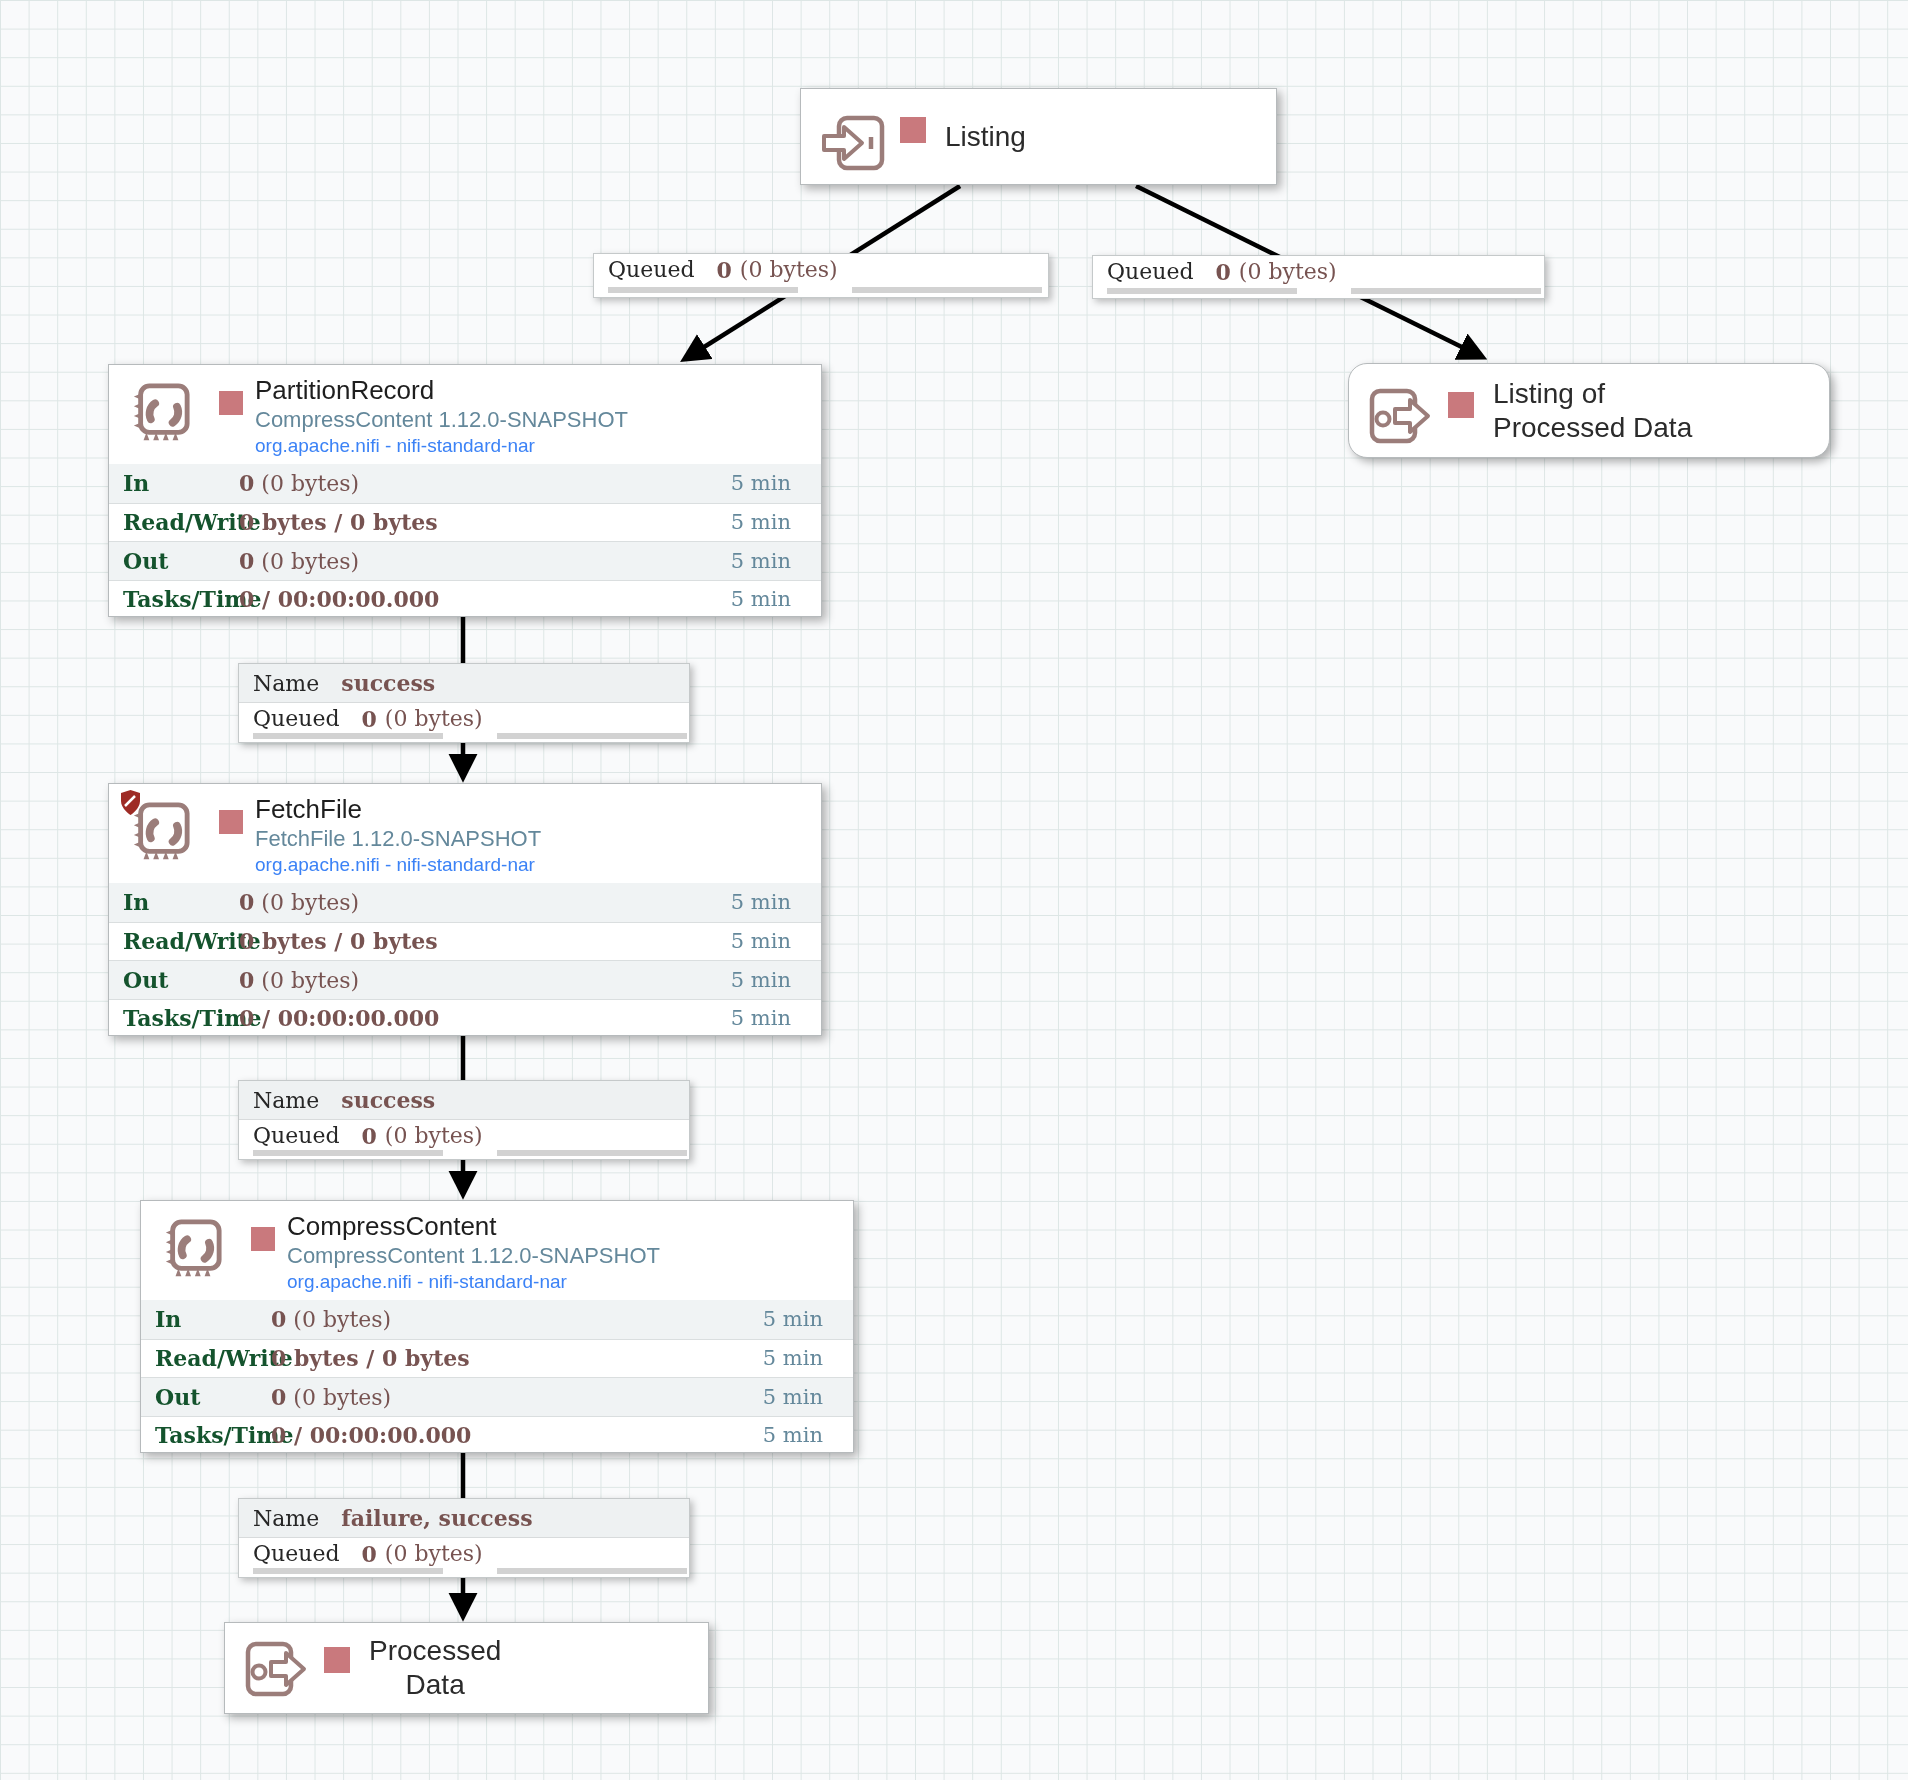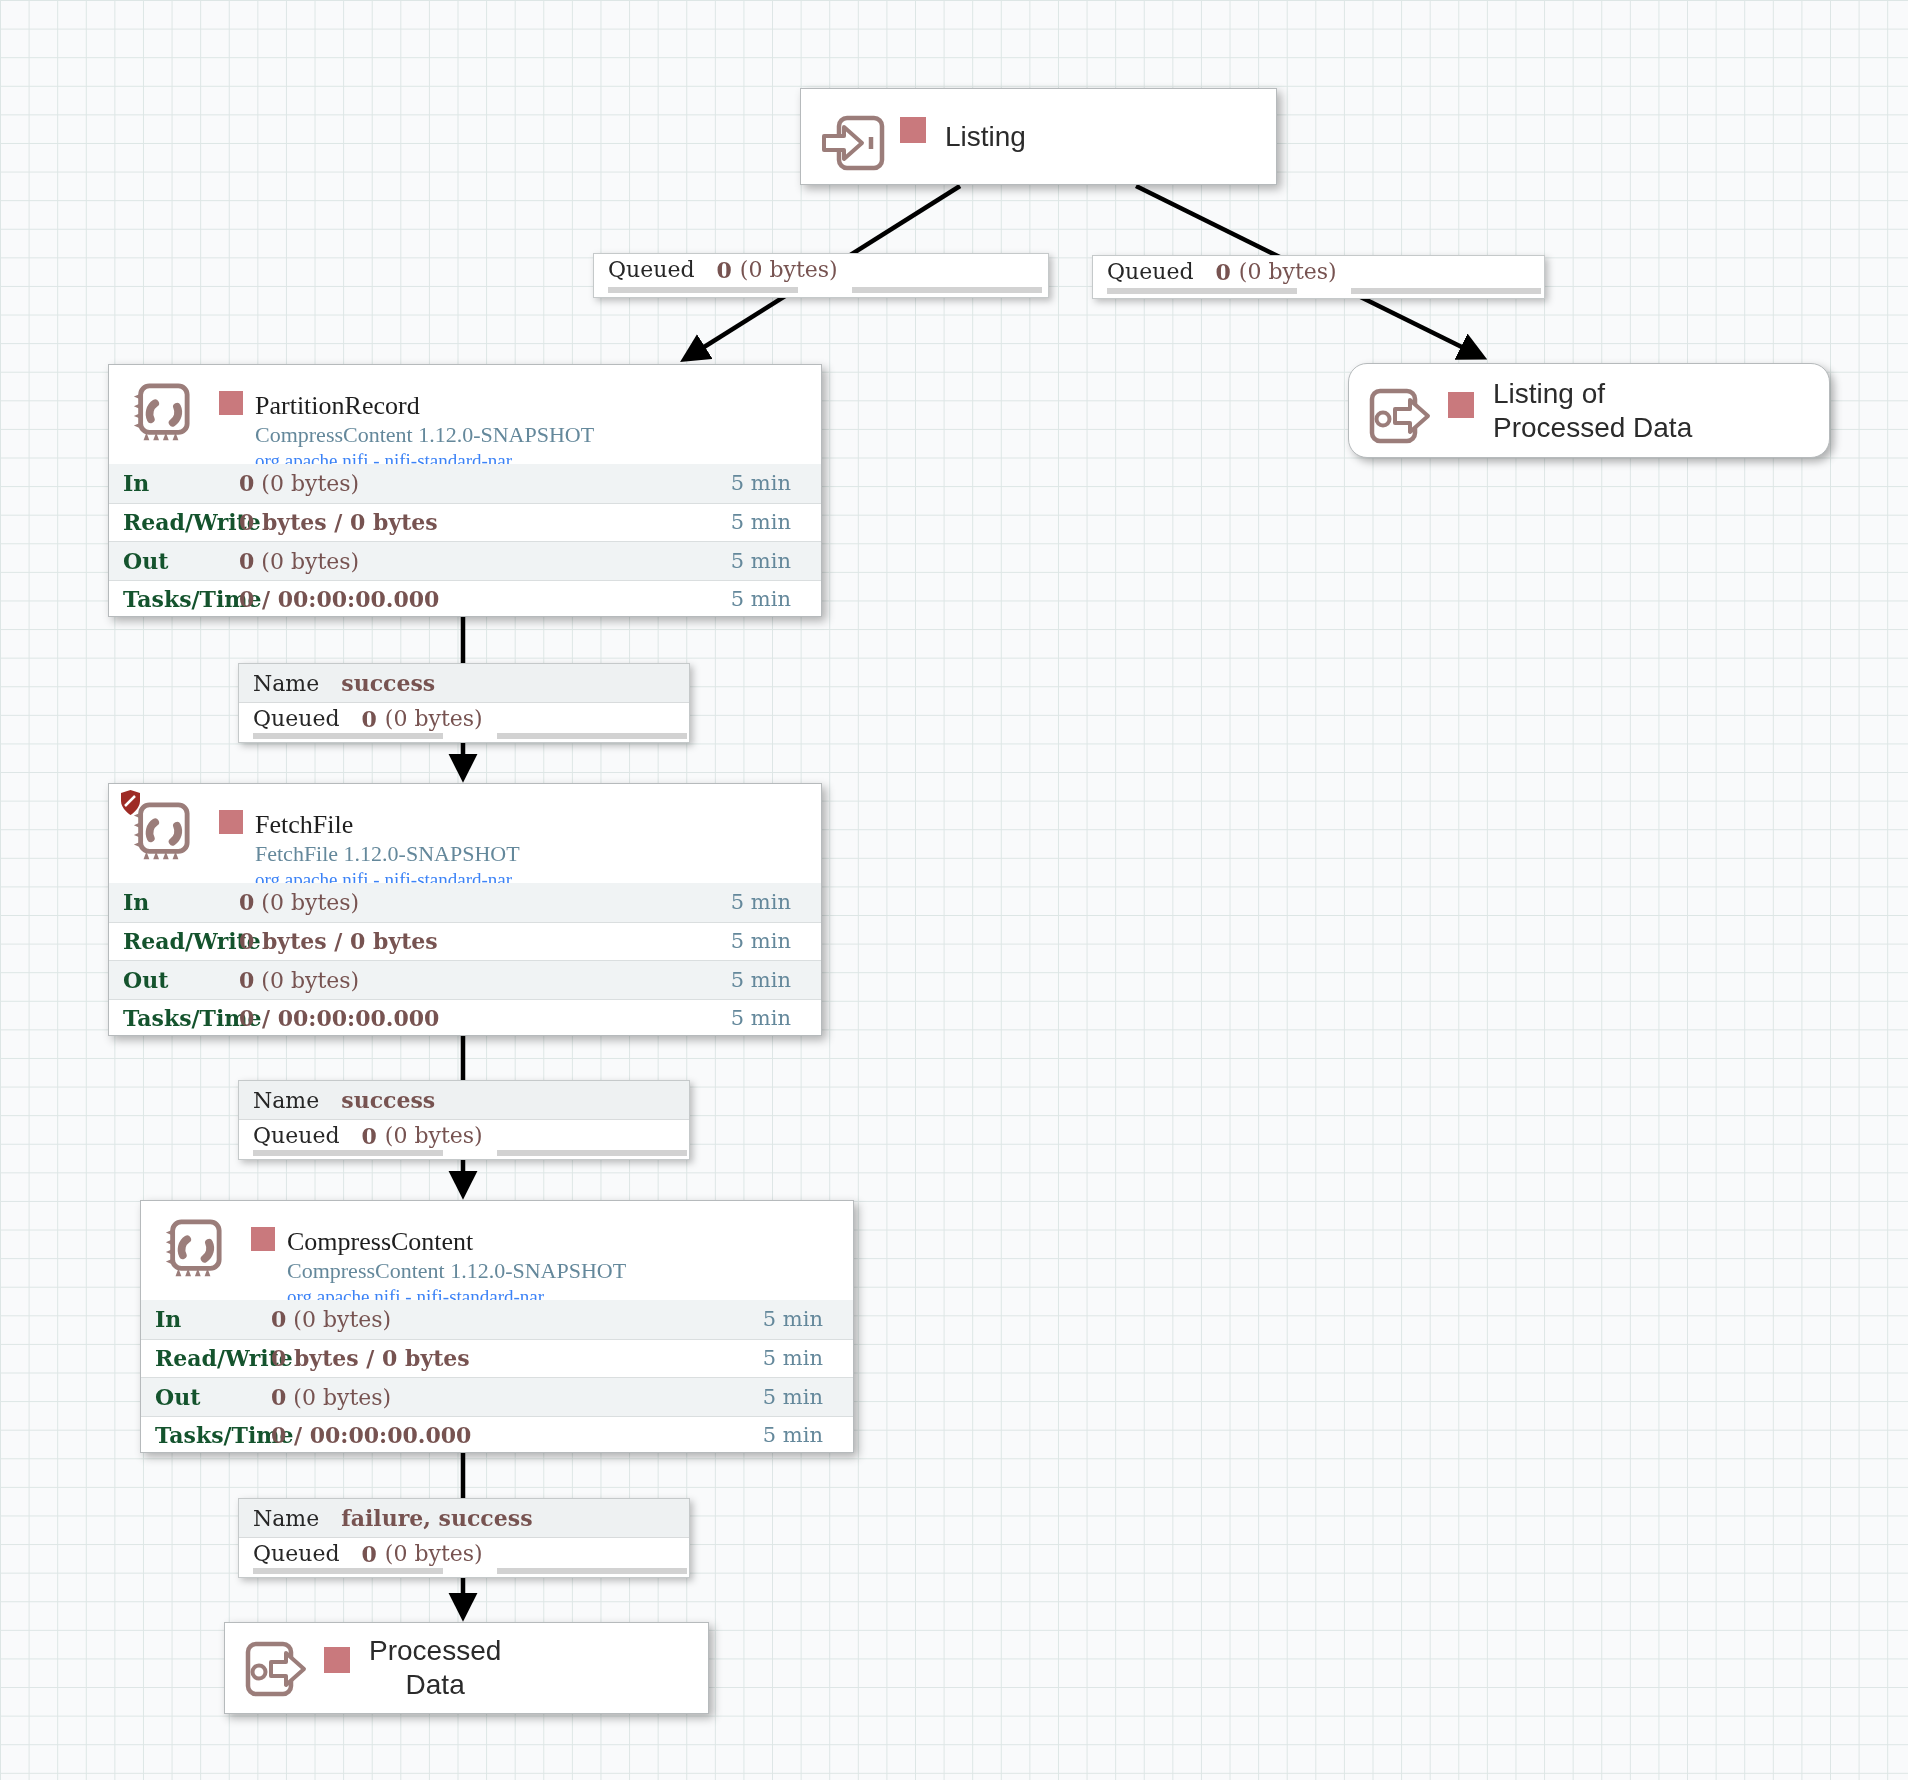--- a/index.html
+++ b/index.html
@@ -22,21 +22,21 @@
     box-sizing:border-box;
   }
 
   
   .processor { width:714px; height:253px; }
   .proc-header { position:relative; height:99px; background:#fff; }
   .proc-icon { position:absolute; left:20px; top:17px; width:62px; height:62px; }
   .shield { position:absolute; left:12px; top:6px; width:19px; height:25px; }
   .status-square { position:absolute; display:block; background:var(--status); }
   .proc-header .status-square { left:110px; top:26px; width:24px; height:24px; }
-  .proc-titles { position:absolute; left:146px; top:25px; font-family:Liberation Serif, serif; }
+  .proc-titles { position:absolute; left:146px; top:10px; font-family:Liberation Sans, sans-serif; }
   .proc-name   { font-size:26px; line-height:31px; color:#1e1e1e; }
   .proc-type   { font-size:22px; line-height:27px; color:var(--blue); }
   .proc-bundle { font-size:19px; line-height:25px; color:#3b82f6; }
 
   .stat-row { position:relative; height:38.5px; display:flex; align-items:center; font-size:22px; box-sizing:border-box; }
   .stat-row:nth-child(odd) { background:#f0f3f4; }
   .stat-row + .stat-row { border-top:1px solid #dadedf; }
   .stat-label { width:116px; padding-left:14px; color:#14532d; flex:none;font-weight:bold; }
   .stat-value { color:var(--value); }
   .stat-value b { font-weight:bold; }

